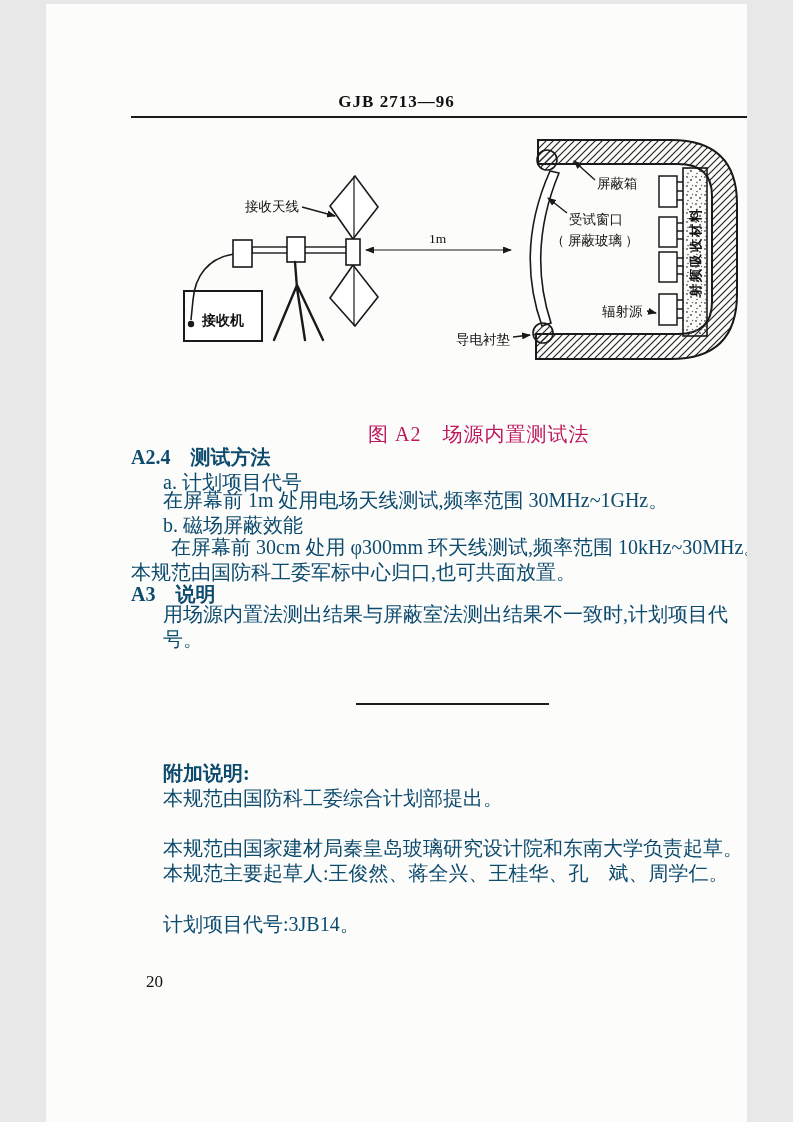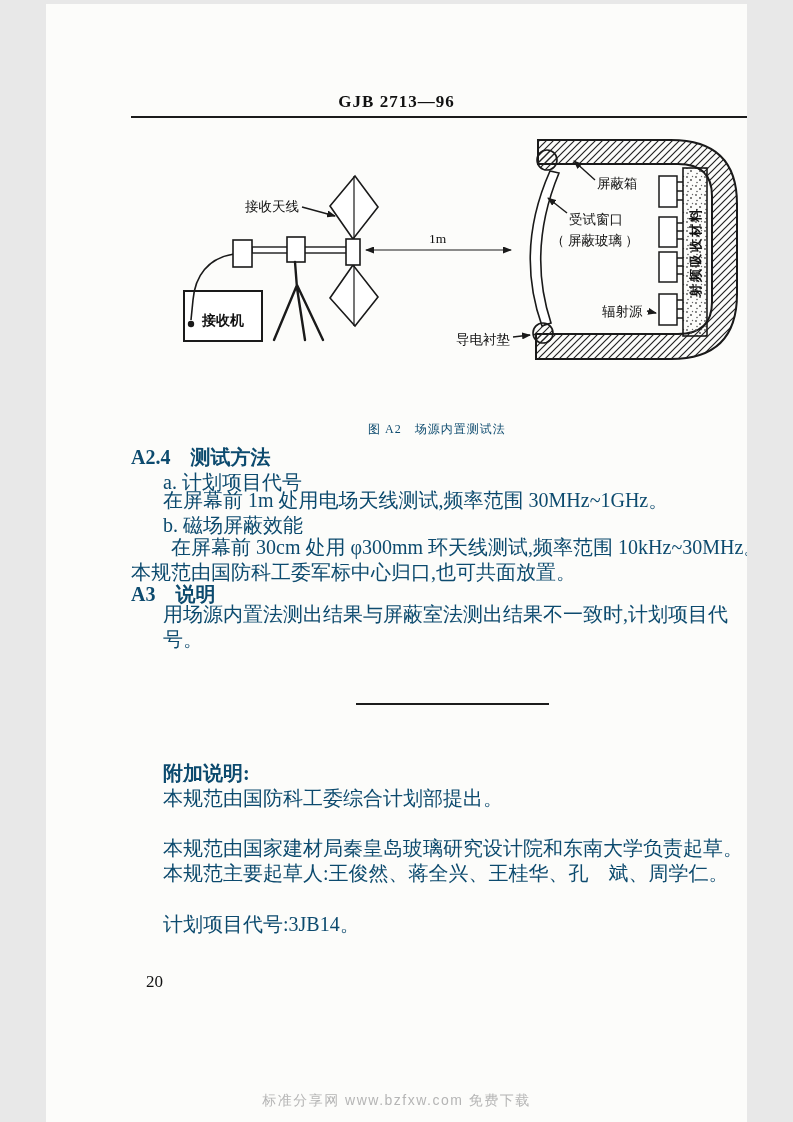--- a/index.html
+++ b/index.html
@@ -17,21 +17,21 @@
     text-align:center;font-size:17px;font-weight:bold;
     letter-spacing:1px;color:#111;
   }
   .hdr-rule{
     position:absolute;top:112px;left:85px;width:625px;height:2px;
     background:#1b1b1b;
   }
   .fig-svg{position:absolute;top:126px;left:85px;}
   .caption{
     position:absolute;top:417px;left:322px;
-    font-size:12px;color:#0c4a6e;letter-spacing:1px;
+    font-size:20px;color:#be185d;letter-spacing:1px;
   }
   .bodytxt{position:absolute;font-size:20px;line-height:25px;color:#0c4a6e;}
   .bold{font-weight:bold;}
   .sep-rule{
     position:absolute;top:699px;left:310px;width:193px;height:2px;
     background:#1c1c1c;
   }
   .pagenum{
     position:absolute;top:968px;left:100px;
     font-size:17px;font-weight:normal;color:#111;
@@ -155,15 +155,14 @@
 
   <div class="sep-rule"></div>
 
   <div class="bodytxt bold" style="top:757px;left:117px;">附加说明:</div>
   <div class="bodytxt" style="top:782px;left:117px;">本规范由国防科工委综合计划部提出。</div>
   <div class="bodytxt" style="top:832px;left:117px;">本规范由国家建材局秦皇岛玻璃研究设计院和东南大学负责起草。</div>
   <div class="bodytxt" style="top:857px;left:117px;">本规范主要起草人:王俊然、蒋全兴、王桂华、孔　斌、周学仁。</div>
   <div class="bodytxt" style="top:908px;left:117px;">计划项目代号:3JB14。</div>
 
   <div class="pagenum">20</div>
-  <div class="watermark">标准分享网 www.bzfxw.com 免费下载</div>
 
 </div>
 
 </body></html>

